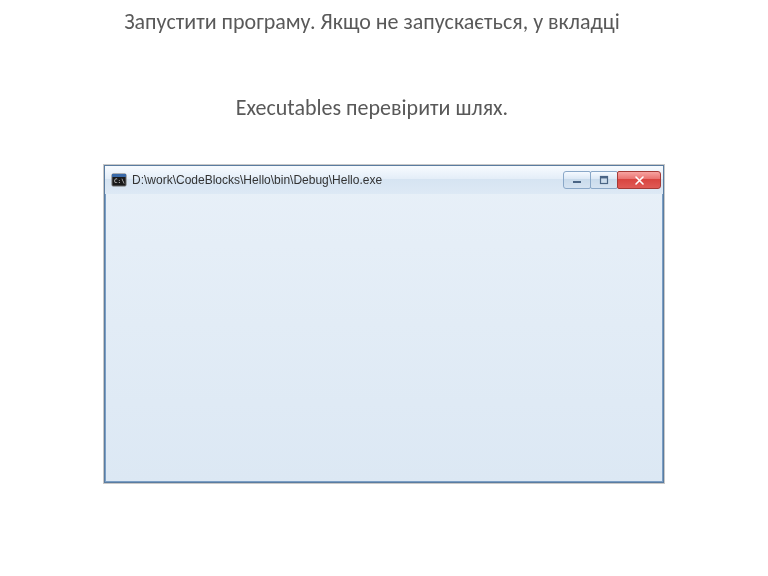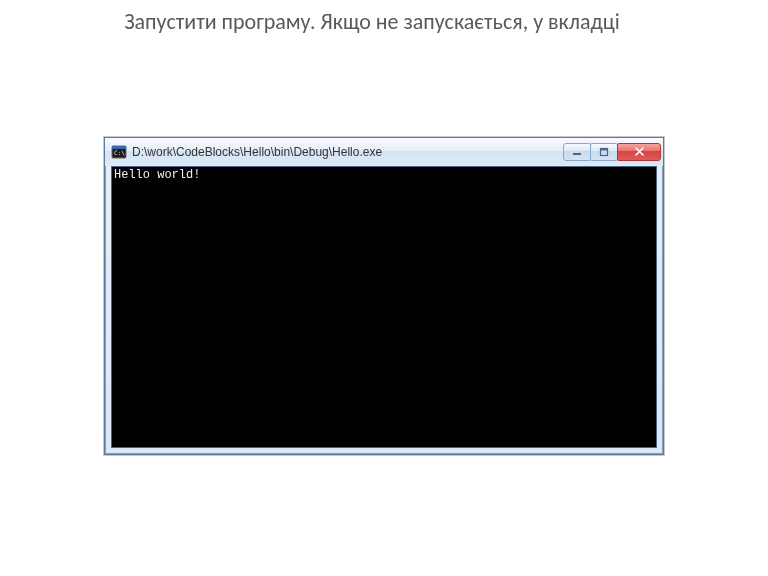--- a/index.html
+++ b/index.html
@@ -94,20 +94,21 @@
       white-space: pre;
     }
   </style>
 </head>
 <body>
 
 <div class="instruction">
   <span>Запустити програму. Якщо не запускається, у вкладці</span><br>
   <br>
   <br>
+  <span>Executables перевірити шлях.</span>
 </div>
 
 <div class="window-wrapper">
   <div class="window">
     <div class="titlebar">
       <span class="app-icon">
         <svg width="16" height="16" viewBox="0 0 16 16">
           <rect x="1" y="2" width="14" height="12" rx="1" fill="#1a1a1a" stroke="#6a6a6a" stroke-width="1"></rect>
           <rect x="1" y="2" width="14" height="3" fill="#3a6aa8"></rect>
           <text x="3" y="11" font-size="6" fill="#e0e0e0" font-family="monospace">C:\</text>
@@ -126,15 +127,14 @@
               <rect x="1.5" y="1.5" width="7" height="2" fill="#4a6585"></rect>
             </svg>
         </div>
         <div class="win-btn close">
           <svg width="11" height="11" viewBox="0 0 11 11">
               <path d="M2 2 L9 9 M9 2 L2 9" stroke="#ffffff" stroke-width="1.6" stroke-linecap="round"></path>
             </svg>
         </div>
       </div>
     </div>
-    <div class="console-area"><span>Hello world!</span></div>
   </div>
 </div>
 
 </body></html>

